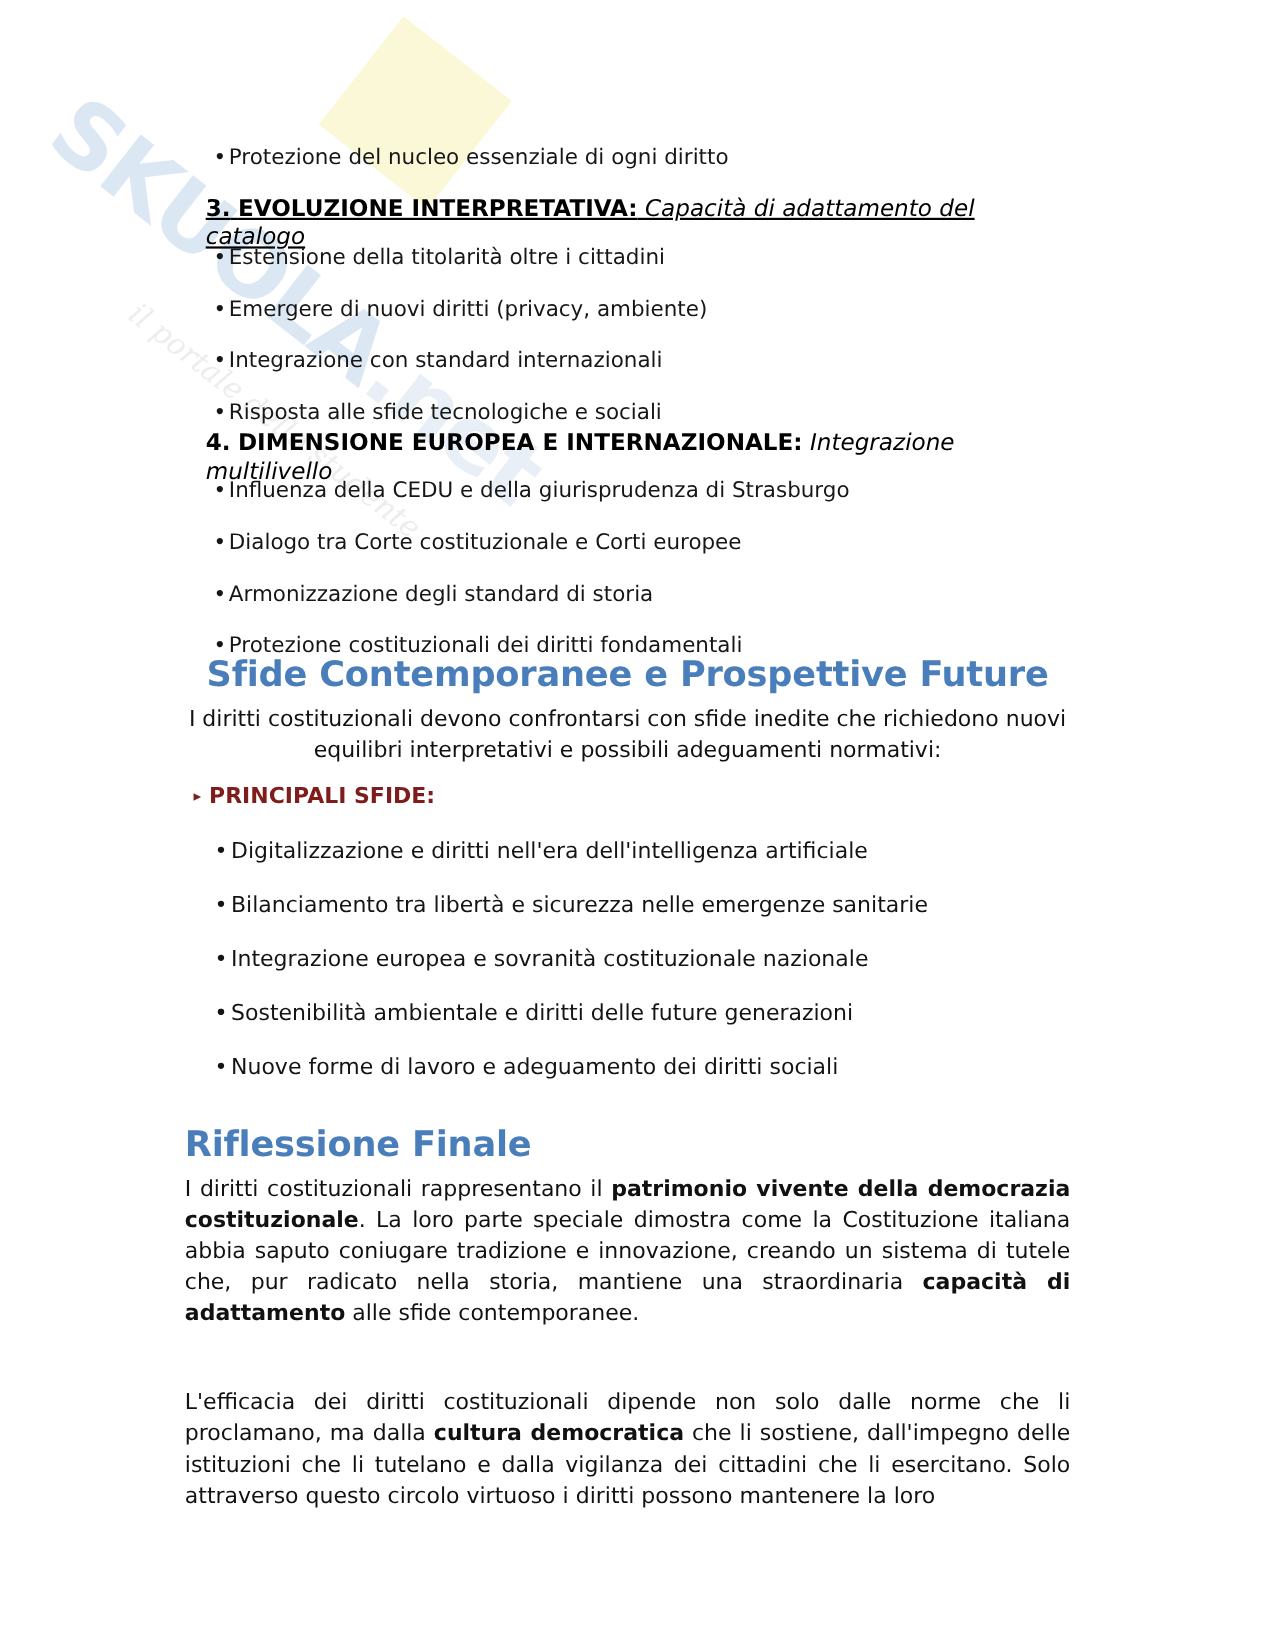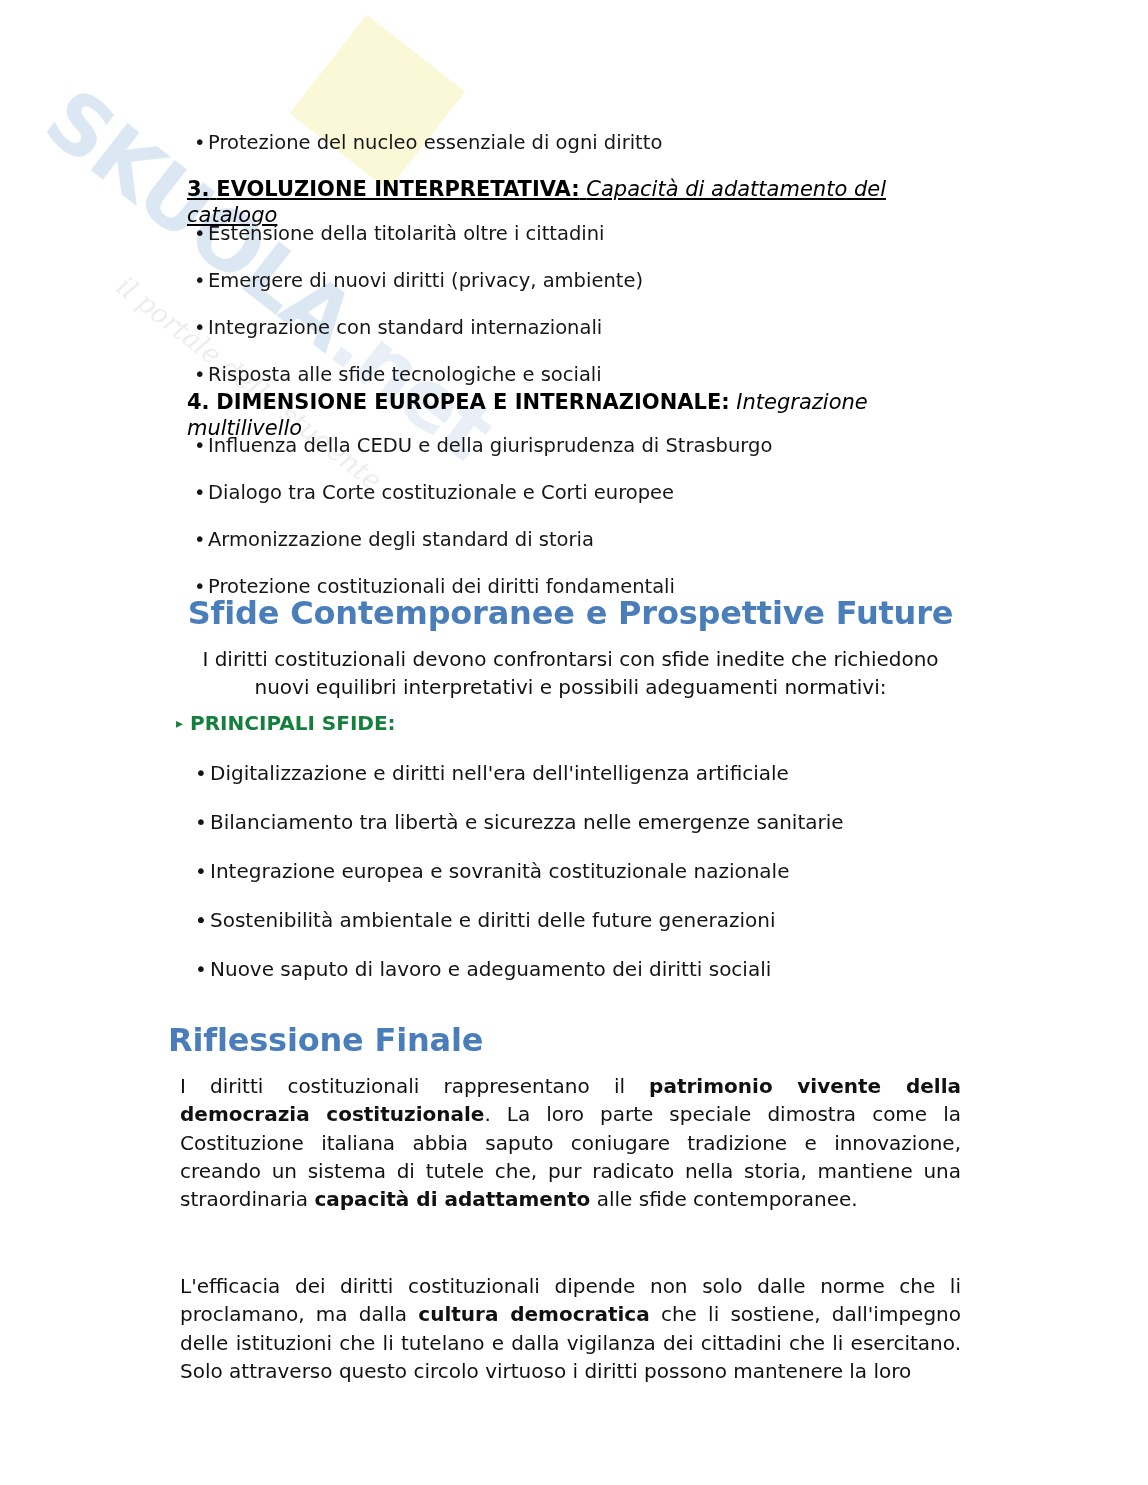--- a/index.html
+++ b/index.html
@@ -122,32 +122,32 @@
     font-weight: bold;
     color: #4a7ebb;
     margin: 0 0 6px 0;
     line-height: 1.18;
     letter-spacing: -0.2px;
   }
 
   p.body-text {
     font-size: 20px;
     line-height: 1.42;
-    margin: 12px;
+    margin: 0;
     color: #111111;
   }
   p.just {
     text-align: justify;
     text-justify: inter-word;
   }
 
   .arrow-head {
     font-size: 20px;
     font-weight: bold;
-    color: #15803d;
+    color: #7f1d1d;
     padding-left: 8px;
   }
   .arrow-head .tri {
     font-size: 14px;
     margin-right: 7px;
     vertical-align: 2px;
   }
 
   .main-bullets {
     list-style: none;
@@ -224,21 +224,21 @@
       <div class="arrow-head"><span class="tri">▸</span><span>PRINCIPALI SFIDE:</span></div>
     </div>
 
     <div class="block" style="top:760px;">
       <ul class="main-bullets">
         <li><span class="dot">•</span><span>Digitalizzazione e diritti nell'era dell'intelligenza artificiale</span></li>
         <li><span class="dot">•</span><span>Bilanciamento tra libertà e sicurezza nelle emergenze sanitarie</span></li>
         <li><span class="dot">•</span><span>Integrazione europea e sovranità costituzionale nazionale</span></li>
         <li><span class="dot">•</span></li>
         <li><span class="dot">•</span><span>Sostenibilità ambientale e diritti delle future generazioni</span></li>
-        <li><span class="dot">•</span><span>Nuove saputo di lavoro e adeguamento dei diritti sociali</span></li>
+        <li><span class="dot">•</span><span>Nuove forme di lavoro e adeguamento dei diritti sociali</span></li>
       </ul>
     </div>
 
     <div class="block" style="top:1022px;">
       <h2 class="sec-title">Riflessione Finale</h2>
       <p class="body-text just"><span>I diritti costituzionali rappresentano il </span><strong>patrimonio vivente della democrazia costituzionale</strong><span>. La loro parte speciale dimostra come la Costituzione italiana abbia saputo coniugare tradizione e innovazione, creando un sistema di tutele che, pur radicato nella storia, mantiene una straordinaria </span><strong>capacità di adattamento</strong><span> alle sfide contemporanee.</span></p>
     </div>
 
     <div class="block" style="top:1260px;">
       <p class="body-text just"><span>L'efficacia dei diritti costituzionali dipende non solo dalle norme che li proclamano, ma dalla </span><strong>cultura democratica</strong><span> che li sostiene, dall'impegno delle istituzioni che li tutelano e dalla vigilanza dei cittadini che li esercitano. Solo attraverso questo circolo virtuoso i diritti possono mantenere la loro</span></p>

